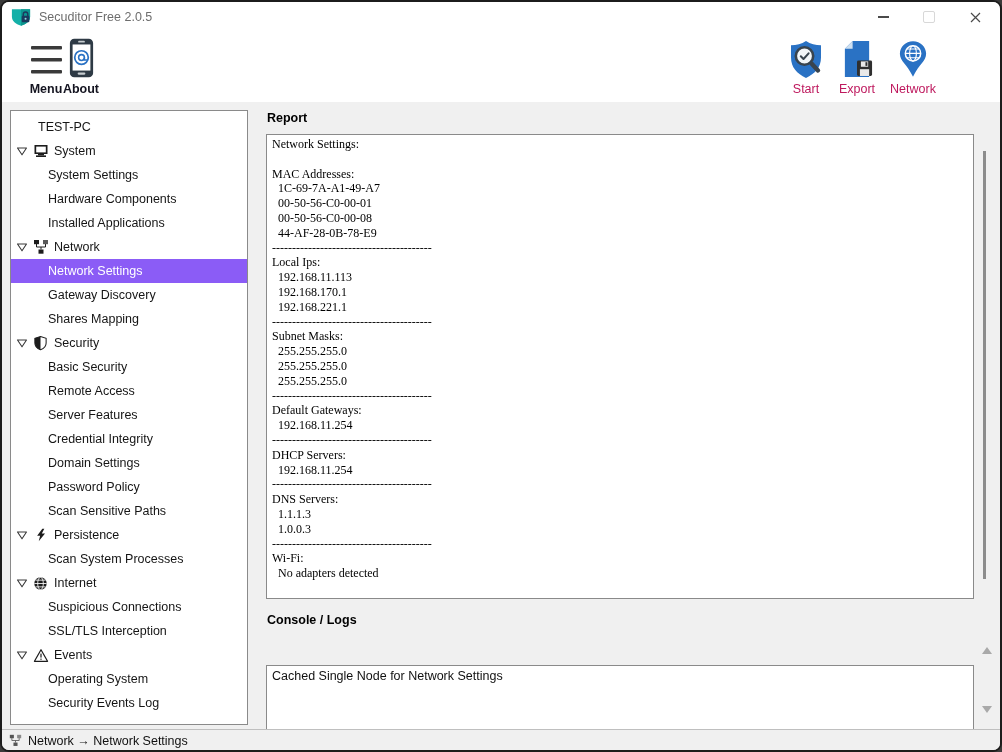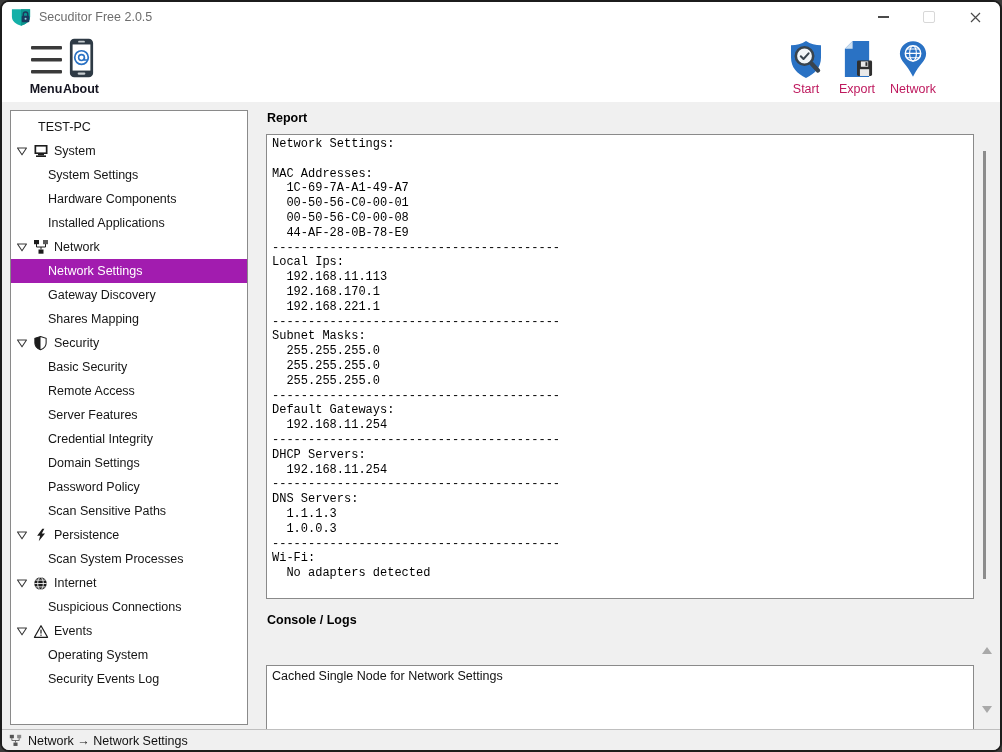--- a/index.html
+++ b/index.html
@@ -29,28 +29,28 @@
   .tbtn-network{left:882px;width:58px;}
   .tbtn-updates{left:985px;width:54px;margin-left:28px;}
   .tbtn-menu .tlabel,.tbtn-about .tlabel{font-weight:bold;color:#141420;}
   
   .sidebar{position:absolute;left:8px;top:108px;width:238px;height:615px;background:#ffffff;
     border:1px solid #8a8a8a;box-sizing:border-box;padding-top:4px;overflow:hidden;}
   .trow{height:24px;display:flex;align-items:center;font-size:12.5px;color:#151515;white-space:nowrap;}
   .trow-root{padding-left:27px;}
   .trow-section{padding-left:3px;}
   .trow-child{padding-left:37px;}
-  .trow-selected{background:#a21caf;color:#ffffff;}
+  .trow-selected{background:#8b5cf6;color:#ffffff;}
   .expander{width:16px;height:16px;margin-right:2px;display:flex;align-items:center;justify-content:center;}
   .nicon{width:17px;height:16px;margin-right:5px;display:flex;align-items:center;justify-content:center;}
   
   .report-label{position:absolute;left:265px;top:109px;font-size:12.5px;font-weight:bold;color:#000;}
   .report-box{position:absolute;left:264px;top:132px;width:708px;height:465px;background:#fff;
     border:1px solid #8a8a8a;box-sizing:border-box;overflow:hidden;}
-  .report-box pre{margin:2px 4px 0 5px;font-family:Liberation Mono, monospace;font-size:12px;line-height:14.8px;color:#000;}
+  .report-box pre{margin:2px 4px 0 5px;font-family:Liberation Serif, serif;font-size:12px;line-height:14.8px;color:#000;}
   .report-vscroll-thumb{position:absolute;left:981px;top:149px;width:3px;height:428px;background:#8c8c8c;}
   .console-label{position:absolute;left:265px;top:611px;font-size:12.5px;font-weight:bold;color:#000;}
   .console-box{position:absolute;left:264px;top:663px;width:708px;height:88px;background:#fff;
     border:1px solid #8a8a8a;box-sizing:border-box;font-size:12.5px;color:#111;padding:3px 5px;overflow:hidden;}
   .tri-up{position:absolute;left:980px;top:645px;width:0;height:0;
     border-left:5.5px solid transparent;border-right:5.5px solid transparent;border-bottom:7px solid #a9a9a9;}
   .tri-down{position:absolute;left:980px;top:704px;width:0;height:0;
     border-left:5.5px solid transparent;border-right:5.5px solid transparent;border-top:7px solid #a9a9a9;}
   
   .statusbar{position:absolute;left:0;right:0;top:727px;height:21px;background:#f0f0f0;
@@ -292,20 +292,23 @@
           <circle cx="8" cy="8" r="6.6" fill="#1c1c1c"></circle>
           <ellipse cx="8" cy="8" rx="3" ry="6.6" fill="none" stroke="#ffffff" stroke-width="0.9"></ellipse>
           <path d="M1.4 8 H14.6 M2.6 4.4 H13.4 M2.6 11.6 H13.4" stroke="#ffffff" stroke-width="0.9"></path>
         </svg>
       </span>
       <span>Internet</span>
     </div>
     <div class="trow trow-child">
       <span>Suspicious Connections</span>
     </div>
+    <div class="trow trow-child">
+      <span>SSL/TLS Interception</span>
+    </div>
 
     <div class="trow trow-section">
       <span class="expander">
         <svg width="12" height="11" viewBox="0 0 12 11">
             <path d="M1.5 2 H10.5 L6 8.8 Z" fill="#ffffff" stroke="#3a3a3a" stroke-width="1.1" stroke-linejoin="round"></path>
           </svg>
       </span>
       <span class="nicon">
         <svg width="16" height="15" viewBox="0 0 16 16">
           <path d="M8 1.8 L15 14.2 H1 Z" fill="none" stroke="#1c1c1c" stroke-width="1.3" stroke-linejoin="round"></path>

